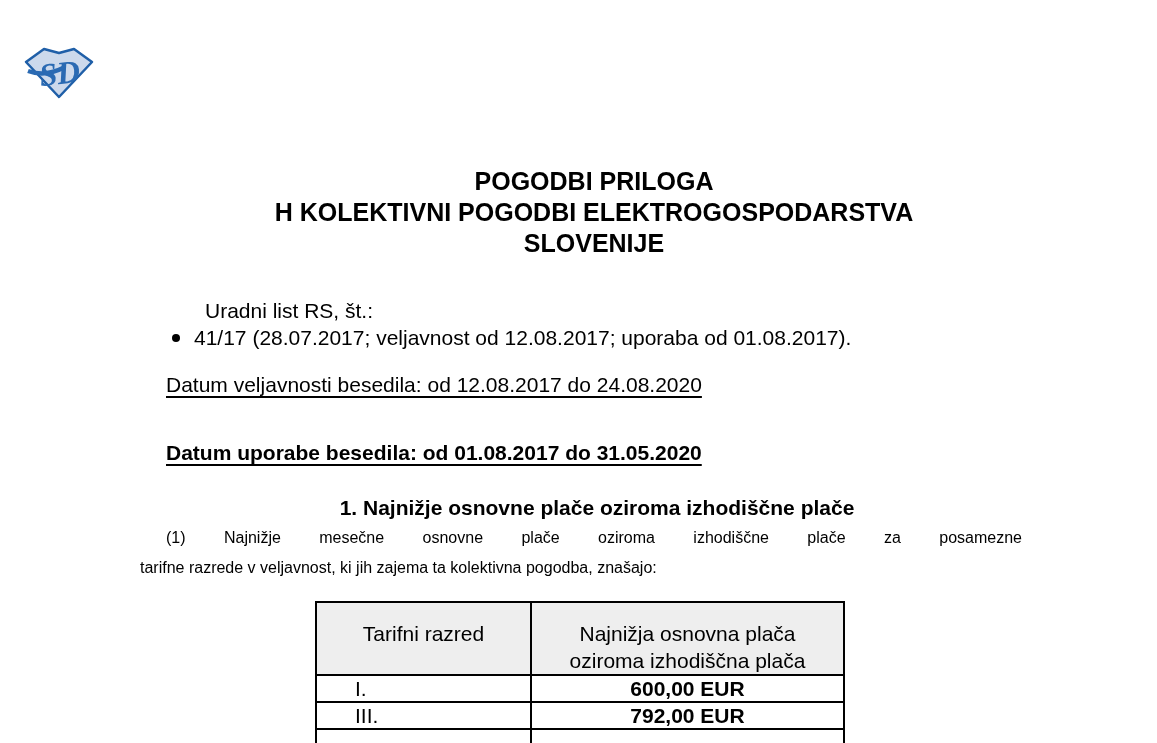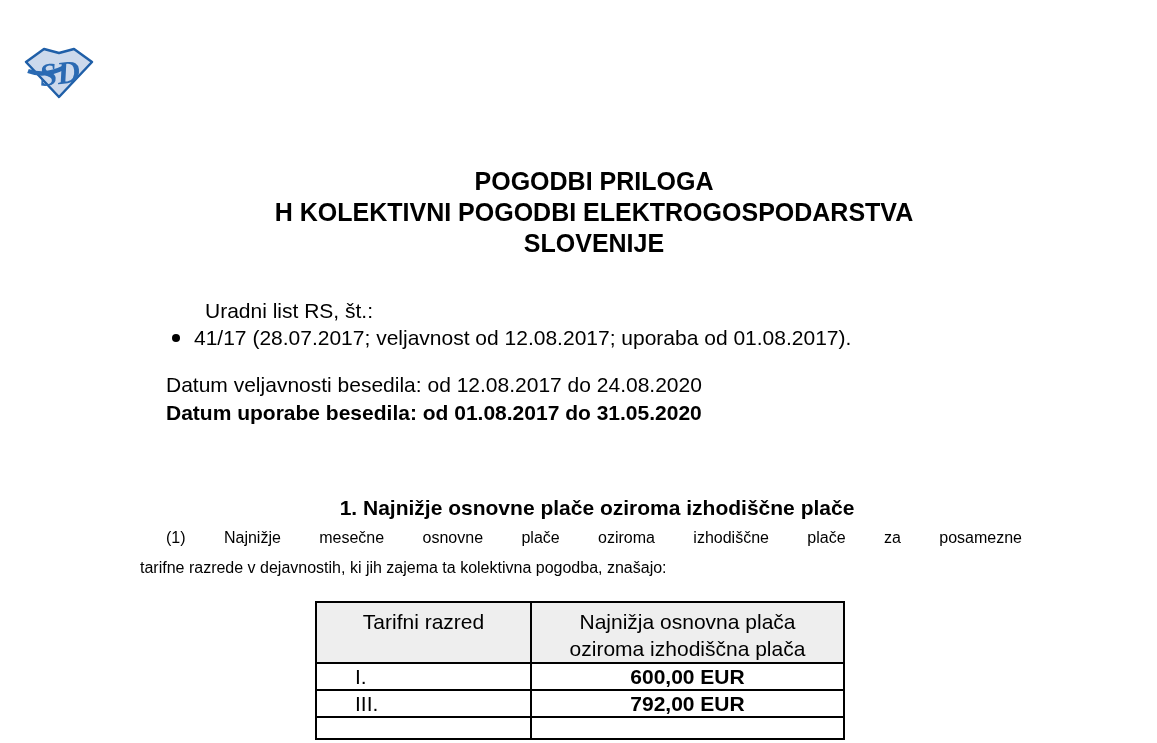--- a/index.html
+++ b/index.html
@@ -52,24 +52,25 @@
     flex: 0 0 auto;
   }
 
   .validity {
     position: absolute;
     left: 166px; top: 371px;
     font-size: 21px;
     line-height: 28px;
   }
   .validity-line {
+    text-decoration: underline;
     text-decoration-thickness: 2px;
     text-underline-offset: 4px;
   }
-  .validity-line.bold { font-weight: bold; }
+  .validity-line.bold { font-weight: bold; margin-top: 40px; }
 
   .section-heading {
     position: absolute;
     left: 156px; top: 494px; width: 882px;
     text-align: center;
     font-size: 21px;
     font-weight: bold;
     line-height: 27px;
   }
 
@@ -95,21 +96,21 @@
   table.tariff td, table.tariff th {
     border: 2px solid #000;
     overflow: hidden;
   }
   table.tariff th {
     background: #eeeeee;
     font-weight: normal;
     text-align: center;
     vertical-align: top;
     height: 55px;
-    padding-top: 5px;
+    padding-top: 17px;
     line-height: 27px;
   }
   .col-razred { width: 215px; }
   .col-znesek { width: 313px; }
   tr.data-row { height: 27px; }
   tr.data-row td.razred {
     text-align: left;
     padding-left: 38px;
   }
   tr.data-row td.znesek {
@@ -141,21 +142,21 @@
 </div>
 
 <div class="validity">
   <div class="validity-line">Datum veljavnosti besedila: od 12.08.2017 do 24.08.2020</div>
   <div class="validity-line bold">Datum uporabe besedila: od 01.08.2017 do 31.05.2020</div>
 </div>
 
 <div class="section-heading">1. Najnižje osnovne plače oziroma izhodiščne plače</div>
 <div class="paragraph">
   <div class="para-line-1">(1) Najnižje mesečne osnovne plače oziroma izhodiščne plače za posamezne</div>
-  <div class="para-line-2">tarifne razrede v dejavnostih, ki jih zajema ta kolektivna pogodba, znašajo:</div>
+  <div class="para-line-2">tarifne razrede v veljavnost, ki jih zajema ta kolektivna pogodba, znašajo:</div>
 </div>
 
 <table class="tariff">
   <colgroup>
     <col class="col-razred">
     <col class="col-znesek">
   </colgroup>
   <thead>
     <tr>
       <th>Tarifni razred</th>

